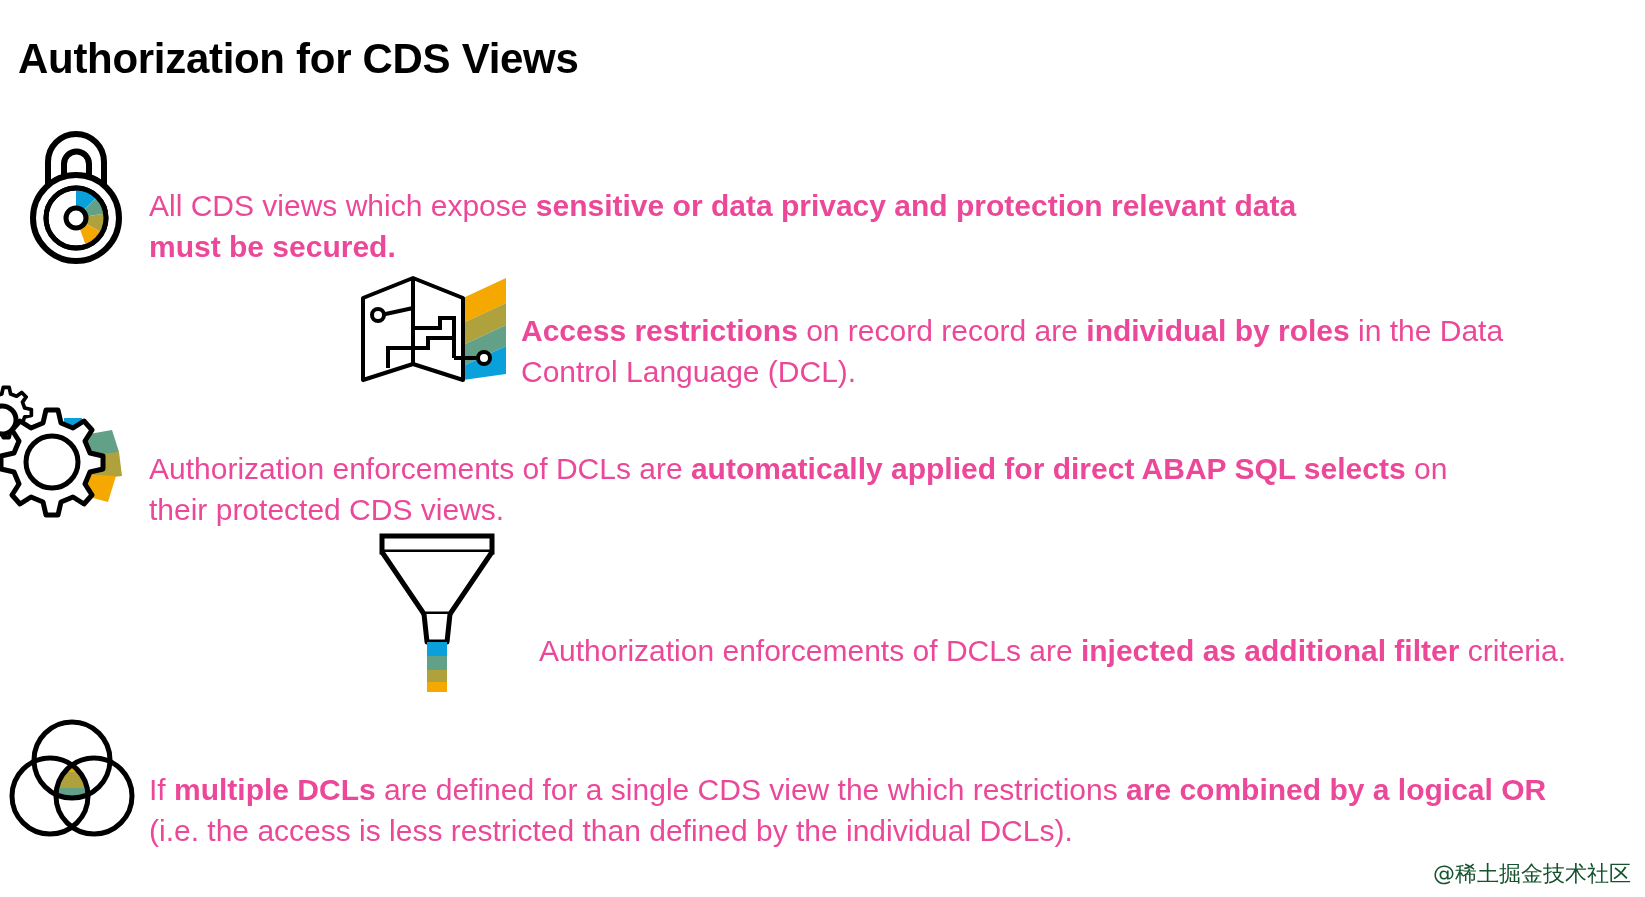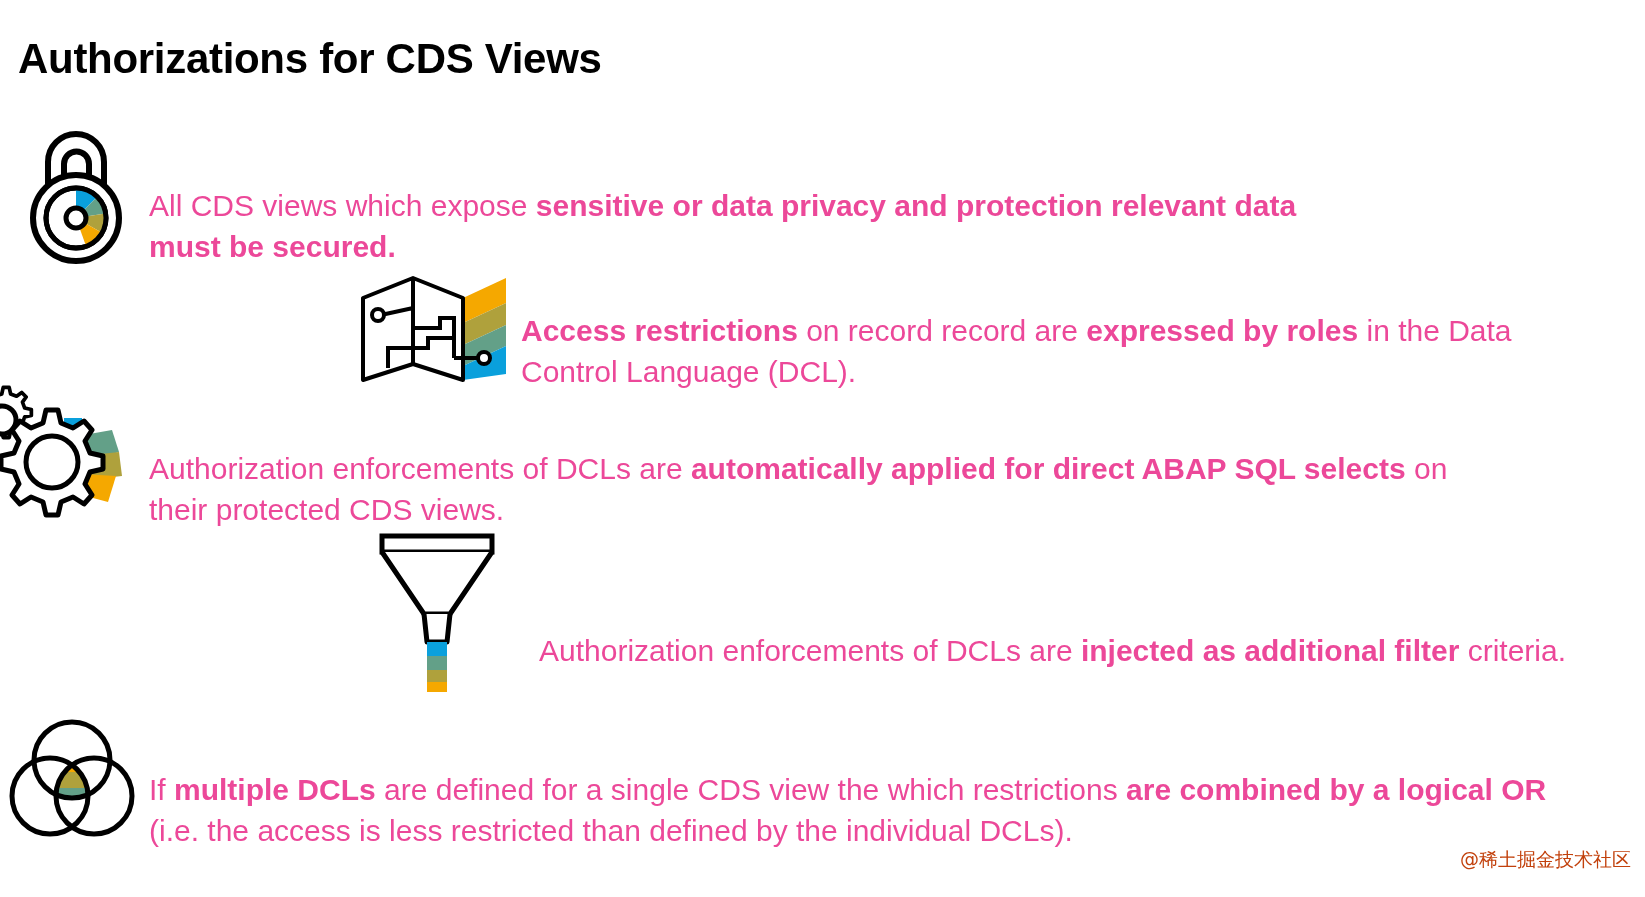--- a/index.html
+++ b/index.html
@@ -48,23 +48,23 @@
 
   .icon-box {
     position: absolute;
     display: block;
   }
 
   
   .watermark {
     position: absolute;
     right: 14px;
-    bottom: 24px;
-    font-size: 19px;
-    color: #c2410c;
+    bottom: 8px;
+    font-size: 22px;
+    color: #14532d;
     font-family: "DejaVu Sans", sans-serif;
     white-space: nowrap;
   }
 
   
   #row-lock      { left: 149px; top: 155px;  width: 1150px; }
   #row-map       { left: 521px; top: 280px;  width: 1060px; }
   #row-gear      { left: 149px; top: 418px;  width: 1300px; justify-content: flex-end; }
   #row-funnel    { left: 539px; top: 600px;  width: 1030px; }
   #row-venn      { left: 149px; top: 739px;  width: 1450px; }
@@ -73,21 +73,21 @@
   #icon-map      { left: 358px; top: 272px;  width: 152px; height: 108px; }
   #icon-gear     { left: -14px; top: 386px;  width: 140px; height: 130px; }
   #icon-funnel   { left: 376px; top: 532px;  width: 122px; height: 160px; }
   #icon-venn     { left: 8px;   top: 712px;  width: 128px; height: 128px; }
 
   svg { display: block; overflow: visible; }
 </style>
 </head>
 <body>
 
-<h1 class="slide-title">Authorizations for CDS Views</h1>
+<h1 class="slide-title">Authorization for CDS Views</h1>
 
 <div class="icon-box" id="icon-lock">
   <svg viewBox="0 0 124 146" width="124" height="146">
 
     <path d="M34 86 L34 44 A28 28 0 0 1 90 44 L90 68" fill="none" stroke="#000" stroke-width="6"></path>
     <path d="M50 82 L50 46 A12.5 12.5 0 0 1 75 46 L75 62" fill="none" stroke="#000" stroke-width="6"></path>
 
     <circle cx="62" cy="100" r="43" fill="#fff" stroke="#000" stroke-width="6"></circle>
 
     <circle cx="62" cy="100" r="30" fill="#fff" stroke="#000" stroke-width="5"></circle>
@@ -129,21 +129,21 @@
     <path d="M96 86 L120 86" fill="none" stroke="#000" stroke-width="4"></path>
     <path d="M96 66 L96 86" fill="none" stroke="#000" stroke-width="4"></path>
 
     <circle cx="20" cy="43" r="6" fill="#fff" stroke="#000" stroke-width="4"></circle>
     <circle cx="126" cy="86" r="6" fill="#fff" stroke="#000" stroke-width="4"></circle>
   </svg>
 </div>
 
 <div class="bullet-row" id="row-map">
   <p class="bullet-text">
-    <b>Access restrictions</b><span> on record record are </span><b>expressed by roles</b><span> in the Data Control Language (DCL).</span>
+    <b>Access restrictions</b><span> on record record are </span><b>individual by roles</b><span> in the Data Control Language (DCL).</span>
   </p>
 </div>
 
 <div class="icon-box" id="icon-gear">
   <svg viewBox="0 0 140 130" width="140" height="130">
 
     <g>
       <path d="M78 32 L96 32 L96 66 L78 66 Z" fill="#0AA0DC"></path>
       <path d="M92 50 L126 44 L133 66 L99 76 Z" fill="#63A088"></path>
       <path d="M96 70 L133 66 L136 90 L100 94 Z" fill="#AFA13C"></path>

